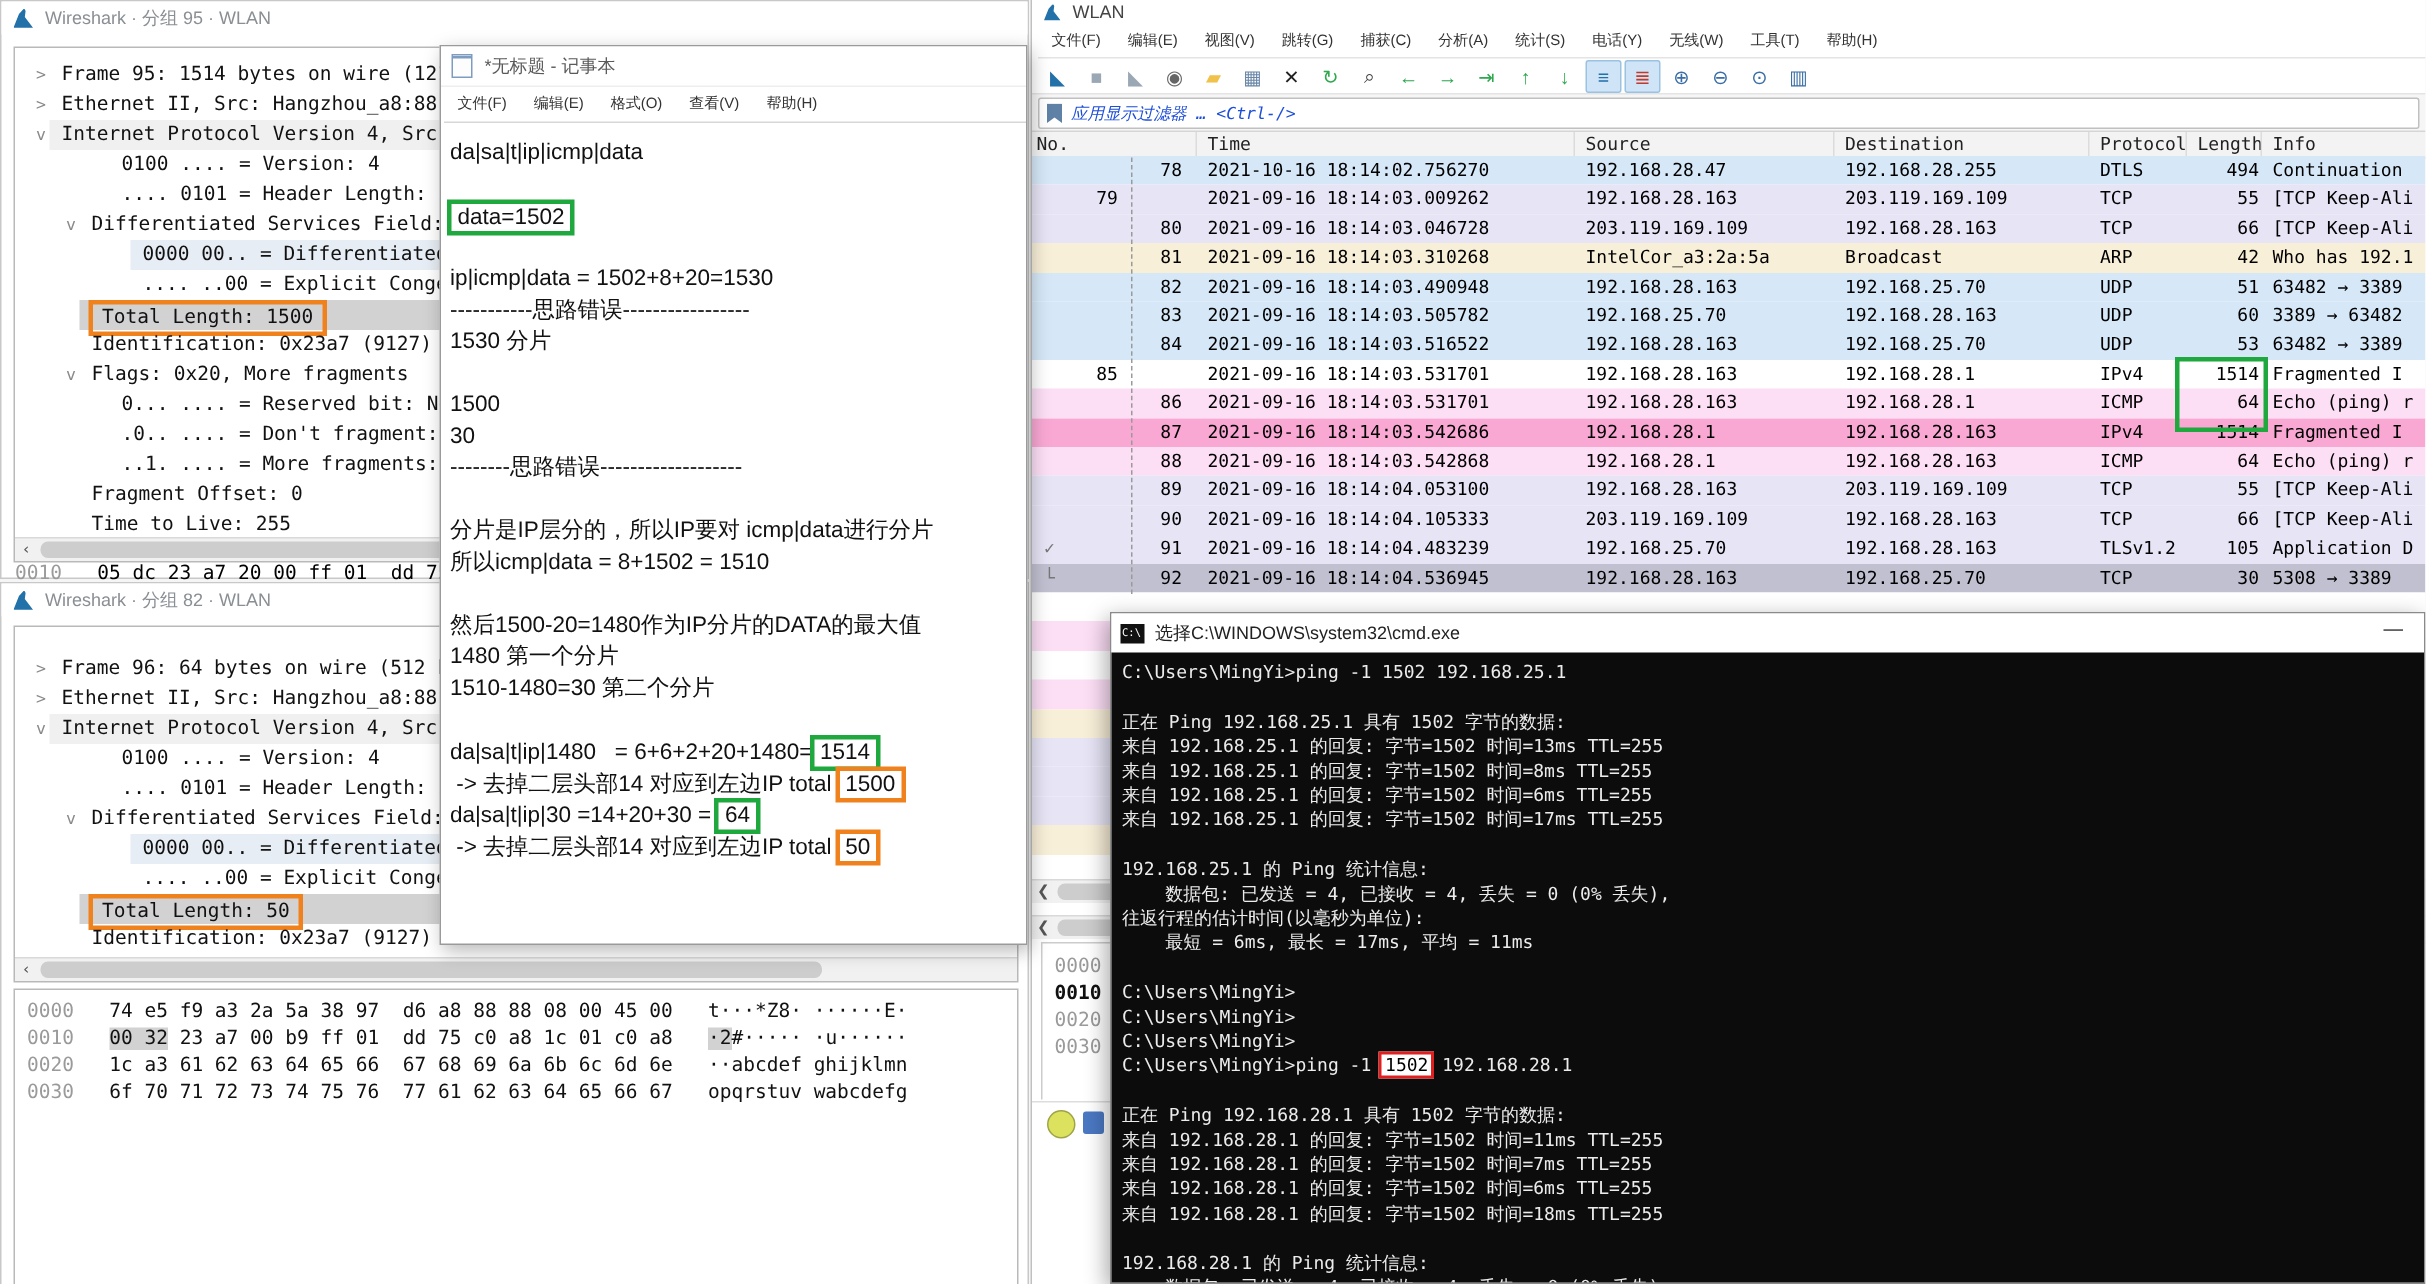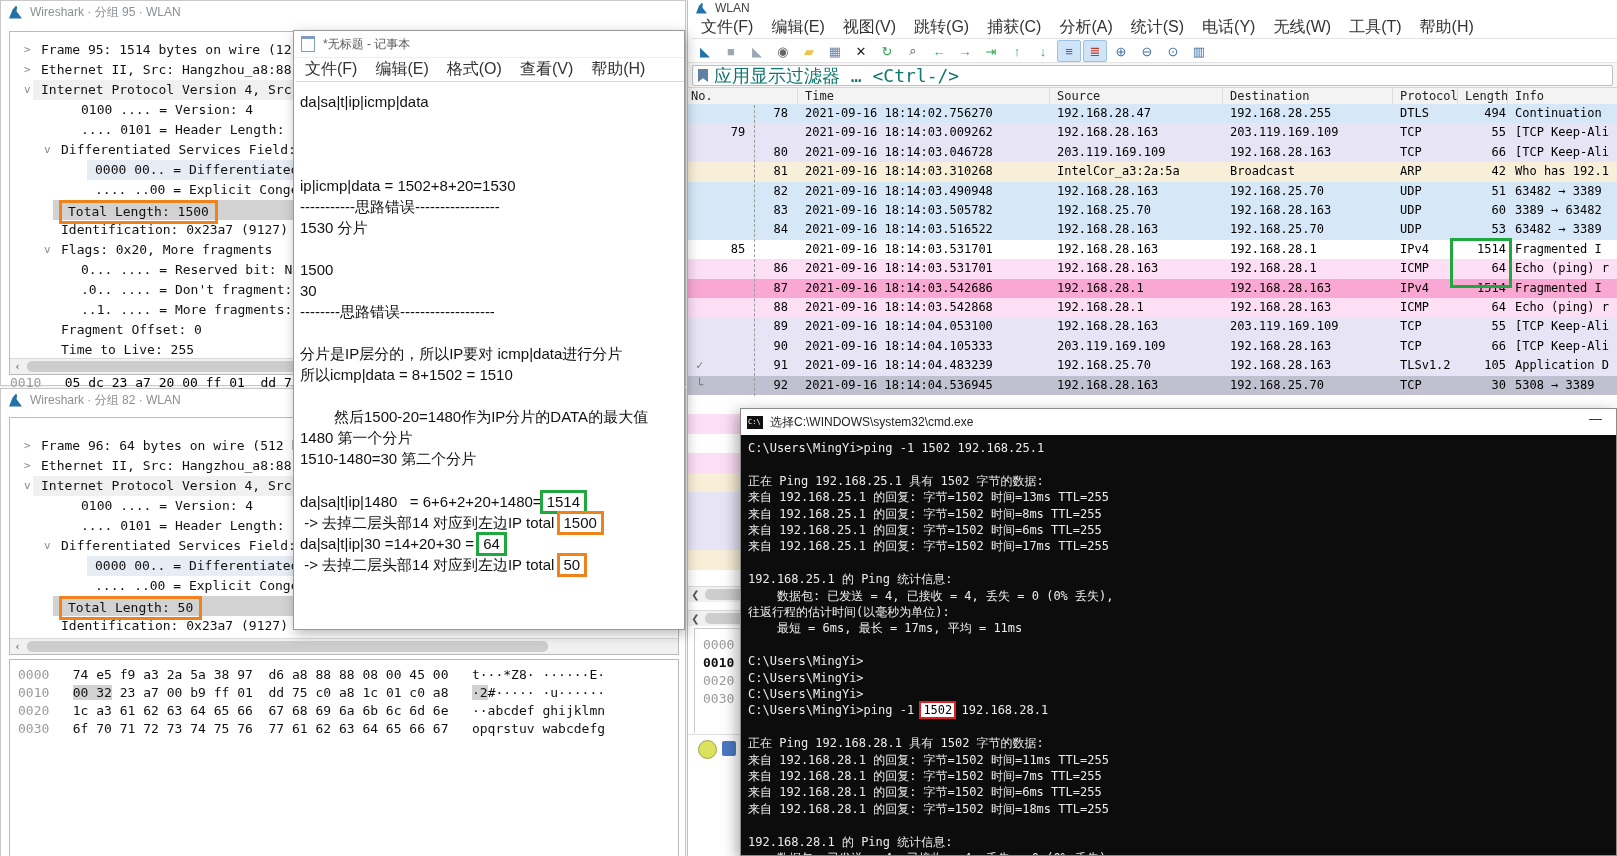--- a/index.html
+++ b/index.html
@@ -13,21 +13,21 @@
        clip-path:polygon(0 100%,28% 30%,55% 0,62% 14%,58% 45%,100% 100%);}
   .pane{position:absolute;background:#fff;border:1px solid #b9b9b9;overflow:hidden;}
   .trow{position:absolute;left:0;right:0;height:20px;line-height:20px;font-size:13px;white-space:pre;}
   .trow .bgband{position:absolute;top:0;bottom:0;right:0;}
   .trow .arrow{position:absolute;color:#8a8a8a;font-size:11px;top:0;}
   .trow .ttext{position:absolute;top:0;color:#111;}
   .hscroll{position:absolute;height:15px;background:#f1f1f1;border-top:1px solid #d9d9d9;}
   .hscroll .sbtn{position:absolute;left:0;top:0;width:15px;height:15px;color:#555;font-size:10px;
                  line-height:15px;text-align:center;}
   .hscroll .thumb{position:absolute;top:2px;height:11px;background:#cdcdcd;border-radius:5px;}
-  .menuitem{font-size:16px;color:#333;padding:0 9px;white-space:nowrap;}
+  .menuitem{font-size:10px;color:#333;padding:0 9px;white-space:nowrap;}
   .hexrow{position:absolute;left:0;height:18px;line-height:18px;font-size:13px;white-space:pre;color:#111;}
   .hexoff{color:#9a9a9a;}
   .hexhl{background:#d2d2d2;}
   .npline{position:absolute;left:6px;right:2px;height:21px;line-height:21px;font-size:15px;
           color:#111;white-space:pre;}
   .npbox{display:inline-block;border:3px solid;padding:0 4px;margin:0 -2px;line-height:18px;}
   .prow{position:absolute;left:0;right:0;font-size:12px;line-height:19.4px;height:19.4px;white-space:nowrap;}
   .pcell{position:absolute;top:0;overflow:hidden;}
   .cmdline{position:absolute;left:7px;height:17px;line-height:17px;font-size:12px;color:#ececec;white-space:pre;}
   .cmdsel{background:#fff;color:#000;border:2px solid #e02020;padding:0 2px;margin:0 -2px;}
@@ -136,21 +136,21 @@
       <div class="tbicon active" style="color: rgb(35, 113, 169);">≡</div>
       <div class="tbicon active" style="color: rgb(192, 57, 43);">≣</div>
       <div class="tbicon" style="color: rgb(58, 110, 165);">⊕</div>
       <div class="tbicon" style="color: rgb(58, 110, 165);">⊖</div>
       <div class="tbicon" style="color: rgb(58, 110, 165);">⊙</div>
       <div class="tbicon" style="color: rgb(58, 110, 165);">▥</div>
     </div>
   <div style="position:absolute;left:0;top:62px;right:0;height:24px;border-top:1px solid #e4e4e4;background:#f6f6f6;">
     <div style="position:absolute;left:4px;top:2px;right:4px;height:19px;background:#fff;border:1px solid #c0c0c0;border-radius:2px;display:flex;align-items:center;">
       <span style="width:10px;height:13px;background:#5f81a5;margin:0 6px 0 5px;clip-path:polygon(0 0,100% 0,100% 100%,50% 72%,0 100%);"></span>
-      <span class="mono" style="font-size:18px;color:#0f766e;">应用显示过滤器 … &lt;Ctrl-/&gt;</span>
+      <span class="mono" style="font-size:11px;color:#1d4ed8;font-style:italic;">应用显示过滤器 … &lt;Ctrl-/&gt;</span>
     </div>
   </div>
   <div id="plheader" class="mono" style="position:absolute;left:0;top:87px;right:0;height:17px;background:#f3f3f3;
               border-top:1px solid #d5d5d5;border-bottom:1px solid #cccccc;font-size:12px;color:#222;">
       <span class="pcell" style="left: 3px; line-height: 17px;">No.</span>
       <span class="pcell" style="left: 117px; line-height: 17px;">Time</span>
       <span class="pcell" style="left: 109px; border-left: 1px solid rgb(220, 220, 220); height: 17px;"></span>
       <span class="pcell" style="left: 369px; line-height: 17px;">Source</span>
       <span class="pcell" style="left: 361px; border-left: 1px solid rgb(220, 220, 220); height: 17px;"></span>
       <span class="pcell" style="left: 542px; line-height: 17px;">Destination</span>
@@ -158,21 +158,21 @@
       <span class="pcell" style="left: 712px; line-height: 17px;">Protocol</span>
       <span class="pcell" style="left: 704px; border-left: 1px solid rgb(220, 220, 220); height: 17px;"></span>
       <span class="pcell" style="left: 777px; line-height: 17px;">Length</span>
       <span class="pcell" style="left: 769px; border-left: 1px solid rgb(220, 220, 220); height: 17px;"></span>
       <span class="pcell" style="left: 827px; line-height: 17px;">Info</span>
       <span class="pcell" style="left: 819px; border-left: 1px solid rgb(220, 220, 220); height: 17px;"></span>
     </div>
   <div id="plist" class="mono" style="position:absolute;left:0;top:104px;right:0;height:482px;overflow:hidden;">
       <div class="prow" style="top: 0px; background: rgb(214, 232, 248);">
         <span class="pcell" style="left: 0px; width: 100px; text-align: right;">78</span>
-        <span class="pcell" style="left: 117px; width: 250px;">2021-09-16 18:14:02.756270</span>
+        <span class="pcell" style="left: 117px; width: 250px;">2021-10-16 18:14:02.756270</span>
         <span class="pcell" style="left: 369px; width: 170px;">192.168.28.47</span>
         <span class="pcell" style="left: 542px; width: 168px;">192.168.28.255</span>
         <span class="pcell" style="left: 712px; width: 62px;">DTLS</span>
         <span class="pcell" style="left: 760px; width: 58px; text-align: right;">494</span>
         <span class="pcell" style="left: 827px; width: 100px;">Continuation</span>
       </div>
       <div class="prow" style="top: 19.4px; background: rgb(230, 228, 245);">
         <span class="pcell" style="left: 0px; width: 100px; text-align: center;">79</span>
         <span class="pcell" style="left: 117px; width: 250px;">2021-09-16 18:14:03.009262</span>
         <span class="pcell" style="left: 369px; width: 170px;">192.168.28.163</span>
@@ -347,33 +347,34 @@
               border-bottom:1px solid #d7d7d7;right:0;">
       <div class="menuitem">文件(F)</div>
       <div class="menuitem">编辑(E)</div>
       <div class="menuitem">格式(O)</div>
       <div class="menuitem">查看(V)</div>
       <div class="menuitem">帮助(H)</div>
     </div>
   <div id="nptext" style="position:absolute;left:0;top:51px;right:0;bottom:0;overflow:hidden;">
       <div class="npline" style="top: 9px;"><span>da|sa|t|ip|icmp|data</span></div>
       <div class="npline" style="top: 30px;"></div>
+      <div class="npline" style="top: 51px;"><span class="npbox" style="border-color: rgb(31, 168, 61);">data=1502</span></div>
       <div class="npline" style="top: 72px;"></div>
       <div class="npline" style="top: 93px;"><span>ip|icmp|data = 1502+8+20=1530</span></div>
       <div class="npline" style="top: 114px;"><span>-----------思路错误-----------------</span></div>
       <div class="npline" style="top: 135px;"><span>1530 分片</span></div>
       <div class="npline" style="top: 156px;"></div>
       <div class="npline" style="top: 177px;"><span>1500</span></div>
       <div class="npline" style="top: 198px;"><span>30</span></div>
       <div class="npline" style="top: 219px;"><span>--------思路错误-------------------</span></div>
       <div class="npline" style="top: 240px;"></div>
       <div class="npline" style="top: 261px;"><span>分片是IP层分的，所以IP要对 icmp|data进行分片</span></div>
       <div class="npline" style="top: 282px;"><span>所以icmp|data = 8+1502 = 1510</span></div>
       <div class="npline" style="top: 303px;"></div>
-      <div class="npline" style="top: 324px; margin-left: 34px;"><span>然后1500-20=1480作为IP分片的DATA的最大值</span></div>
+      <div class="npline" style="top: 324px;"><span>然后1500-20=1480作为IP分片的DATA的最大值</span></div>
       <div class="npline" style="top: 345px;"><span>1480 第一个分片</span></div>
       <div class="npline" style="top: 366px;"><span>1510-1480=30 第二个分片</span></div>
       <div class="npline" style="top: 387px;"></div>
       <div class="npline" style="top: 408px;"><span>da|sa|t|ip|1480   = 6+6+2+20+1480=</span><span class="npbox" style="border-color: rgb(31, 168, 61);">1514</span></div>
       <div class="npline" style="top: 429px;"><span> -&gt; 去掉二层头部14 对应到左边IP total </span><span class="npbox" style="border-color: rgb(240, 130, 30);">1500</span></div>
       <div class="npline" style="top: 450px;"><span>da|sa|t|ip|30 =14+20+30 = </span><span class="npbox" style="border-color: rgb(31, 168, 61);">64</span></div>
       <div class="npline" style="top: 471px;"><span> -&gt; 去掉二层头部14 对应到左边IP total </span><span class="npbox" style="border-color: rgb(240, 130, 30);">50</span></div>
     </div>
 </div>
 

